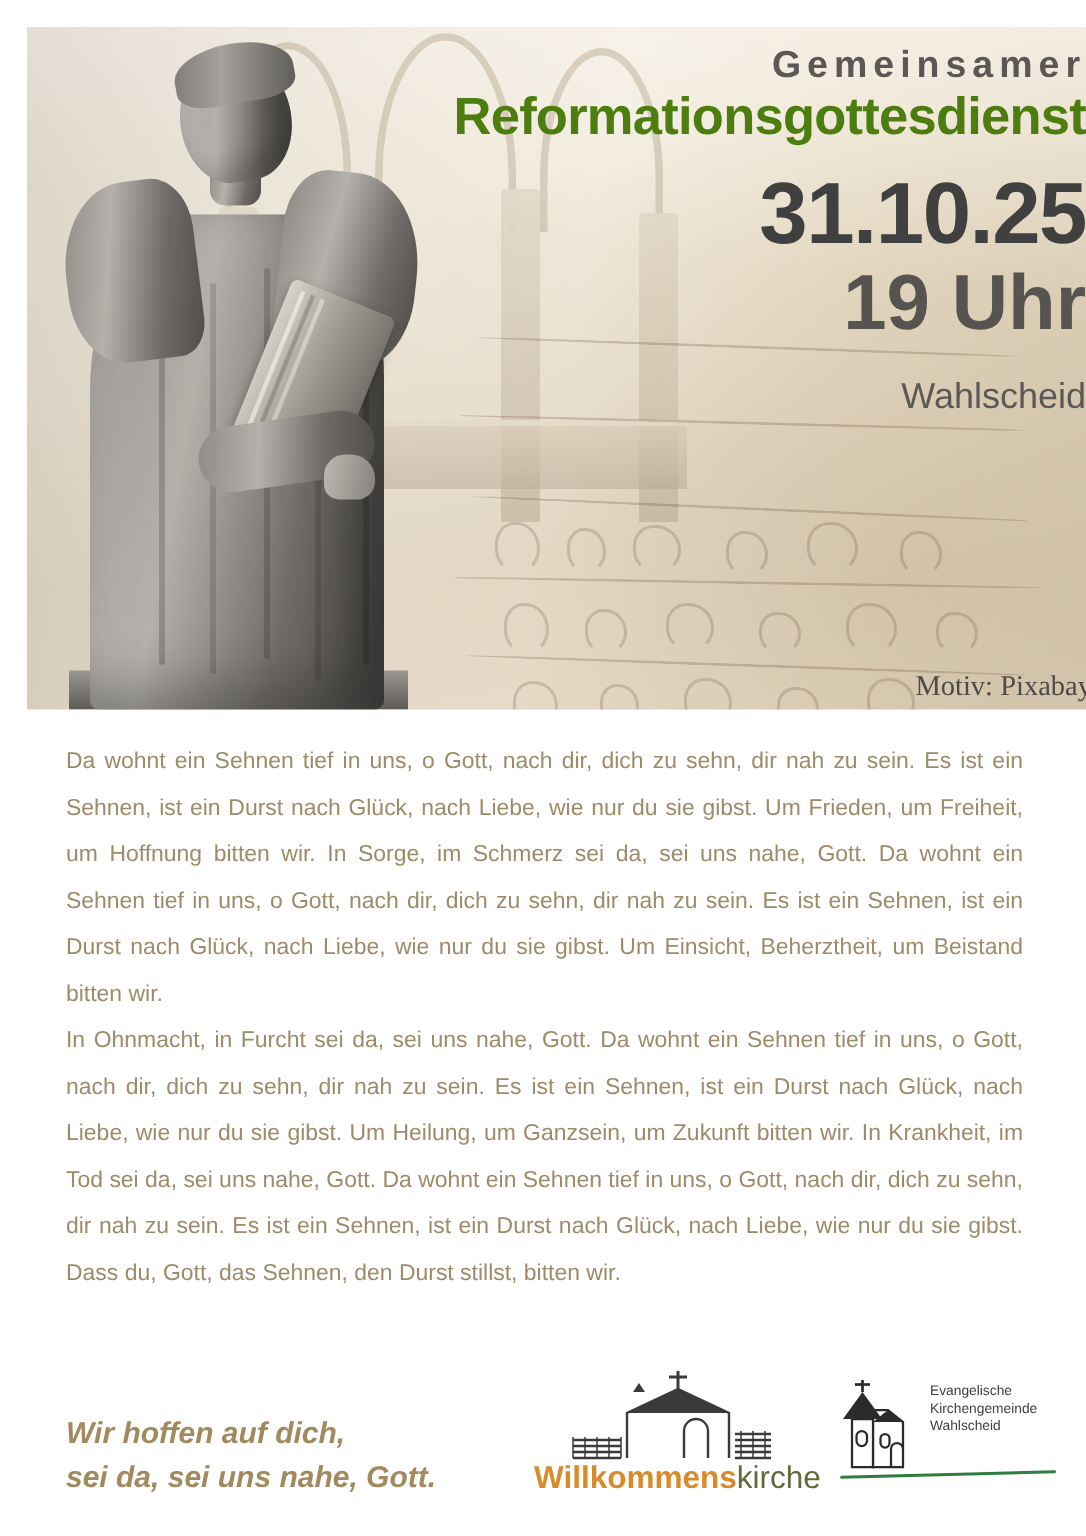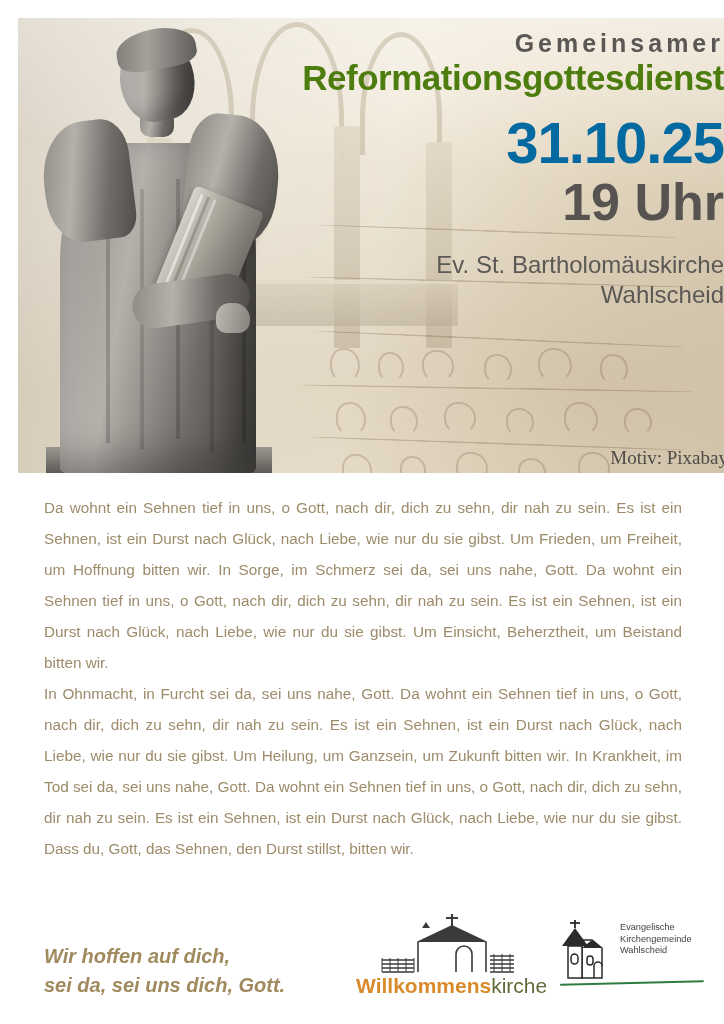--- a/index.html
+++ b/index.html
@@ -237,21 +237,21 @@
     line-height: 1.05;
     margin-top: 2px;
     color: #4d7c0f;
     white-space: nowrap;
   }
   .date {
     font-size: 58px;
     font-weight: 700;
     line-height: 1.0;
     margin-top: 18px;
-    color: #0369a1;
+    color: #404040;
     letter-spacing: -1px;
   }
   .time {
     font-size: 52px;
     font-weight: 700;
     line-height: 1.0;
     margin-top: 4px;
     color: #565350;
   }
   .venue {
@@ -408,36 +408,35 @@
       <div class="st st-head"></div>
       <div class="st st-hair"></div>
     </div>
 
     <div class="hero-text">
       <div class="kicker">Gemeinsamer</div>
       <div class="headline">Reformationsgottesdienst</div>
       <div class="date">31.10.25</div>
       <div class="time">19 Uhr</div>
       <div class="venue">
-        <span>Ev. St. Bartholomäuskirche</span>
         <span>Wahlscheid</span>
       </div>
     </div>
 
     <div class="credit">Motiv: Pixabay</div>
   </div>
 
   <div class="body-copy">
     <p>Da wohnt ein Sehnen tief in uns, o Gott, nach dir, dich zu sehn, dir nah zu sein. Es ist ein Sehnen, ist ein Durst nach Glück, nach Liebe, wie nur du sie gibst. Um Frieden, um Freiheit, um Hoffnung bitten wir. In Sorge, im Schmerz sei da, sei uns nahe, Gott. Da wohnt ein Sehnen tief in uns, o Gott, nach dir, dich zu sehn, dir nah zu sein. Es ist ein Sehnen, ist ein Durst nach Glück, nach Liebe, wie nur du sie gibst. Um Einsicht, Beherztheit, um Beistand bitten wir.</p>
     <p>In Ohnmacht, in Furcht sei da, sei uns nahe, Gott. Da wohnt ein Sehnen tief in uns, o Gott, nach dir, dich zu sehn, dir nah zu sein. Es ist ein Sehnen, ist ein Durst nach Glück, nach Liebe, wie nur du sie gibst. Um Heilung, um Ganzsein, um Zukunft bitten wir. In Krankheit, im Tod sei da, sei uns nahe, Gott. Da wohnt ein Sehnen tief in uns, o Gott, nach dir, dich zu sehn, dir nah zu sein. Es ist ein Sehnen, ist ein Durst nach Glück, nach Liebe, wie nur du sie gibst. Dass du, Gott, das Sehnen, den Durst stillst, bitten wir.</p>
   </div>
 
   <div class="slogan">
     <span>Wir hoffen auf dich,</span>
-    <span>sei da, sei uns dich, Gott.</span>
+    <span>sei da, sei uns nahe, Gott.</span>
   </div>
 
   <div class="logo-willkommens">
     <svg width="186" height="64" viewBox="0 0 186 64">
       <g fill="none" stroke="#3a3a38" stroke-width="1.6">
         <path d="M70 16 L70 4 M66 16 L70 10 L74 16" fill="#3a3a38" stroke="none"></path>
         <path d="M62 60 L62 30 L96 14 L130 30 L130 60" fill="#ffffff"></path>
         <path d="M62 30 L96 14 L130 30" fill="#3a3a38" stroke="none"></path>
         <path d="M96 14 L96 2" stroke-width="2"></path>
         <path d="M90 6 L102 6" stroke-width="2"></path>

